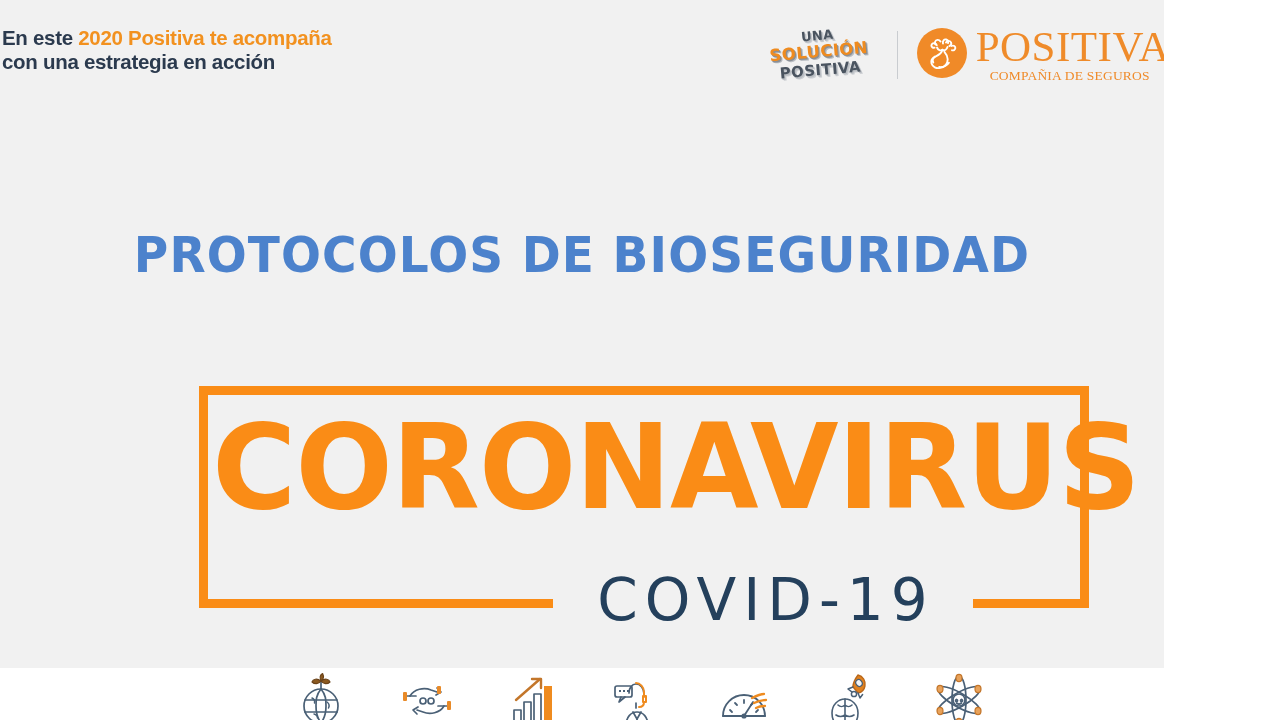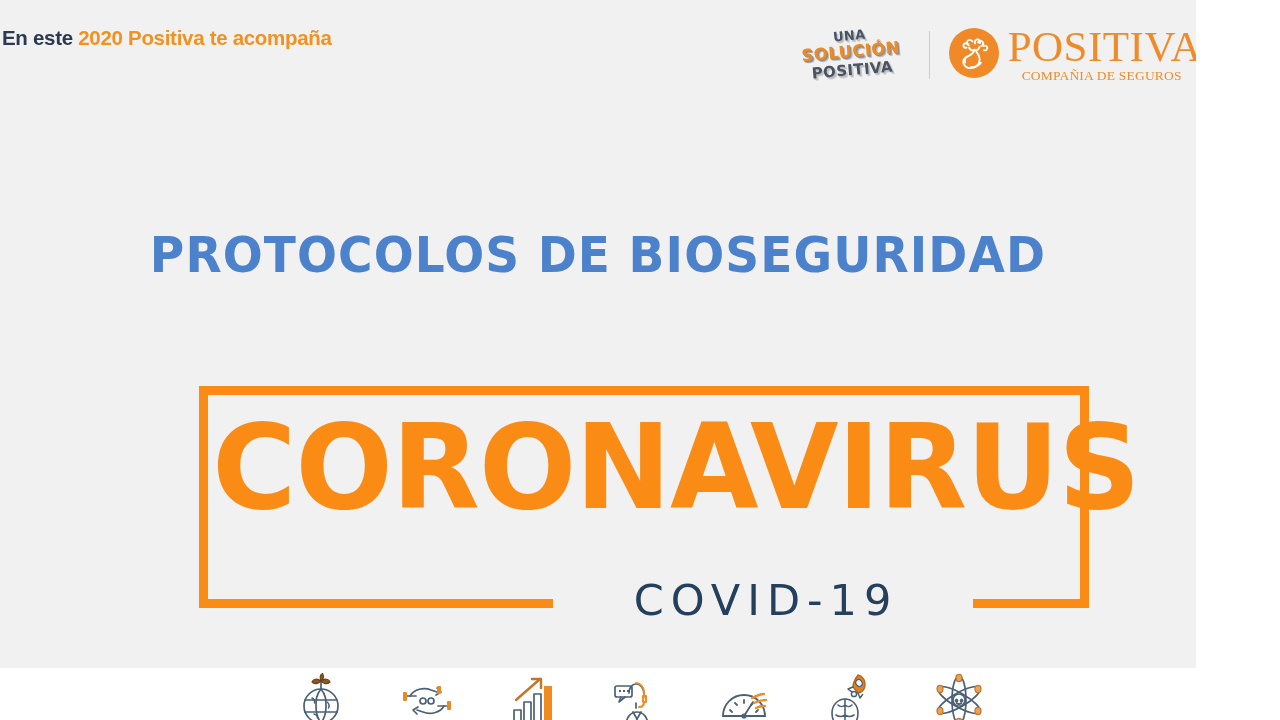--- a/index.html
+++ b/index.html
@@ -11,21 +11,20 @@
     background: #ffffff;
     font-family: "Liberation Sans", sans-serif;
   }
 
   #slide {
     position: relative;
     width: 1164px;
     height: 720px;
     background: #f1f1f1;
     overflow: hidden;
-    padding-left: 32px;
   }
 
   
   .tagline {
     position: absolute;
     left: 2px;
     top: 26px;
     font-family: "Liberation Sans", sans-serif;
     font-weight: bold;
     font-size: 20.5px;
@@ -171,21 +170,21 @@
     width: 420px;
     height: 70px;
     background: #f1f1f1;
     display: flex;
     align-items: center;
     justify-content: center;
   }
   .covid-word {
     font-family: "DejaVu Sans", sans-serif;
     font-weight: normal;
-    font-size: 43px;
+    font-size: 58px;
     line-height: 1;
     letter-spacing: 7px;
     color: #24405c;
     white-space: nowrap;
     transform: translateX(3px);
   }
 
   
   .bottom-strip {
     position: absolute;
@@ -214,20 +213,21 @@
   }
   .icon-slot svg { display: block; overflow: visible; }
 </style>
 </head>
 <body>
 
 <div id="slide">
 
   <div class="tagline">
     <span>En este </span><span class="t-accent">2020 Positiva te acompaña</span>
+    <span class="t-line2">con una estrategia en acción</span>
   </div>
 
   <div class="brand-lockup">
 
     <div class="slogan-mark">
       <div class="sl sl-una">UNA</div>
       <div class="sl sl-sol">SOLUCIÓN</div>
       <div class="sl sl-pos">POSITIVA</div>
     </div>
 

